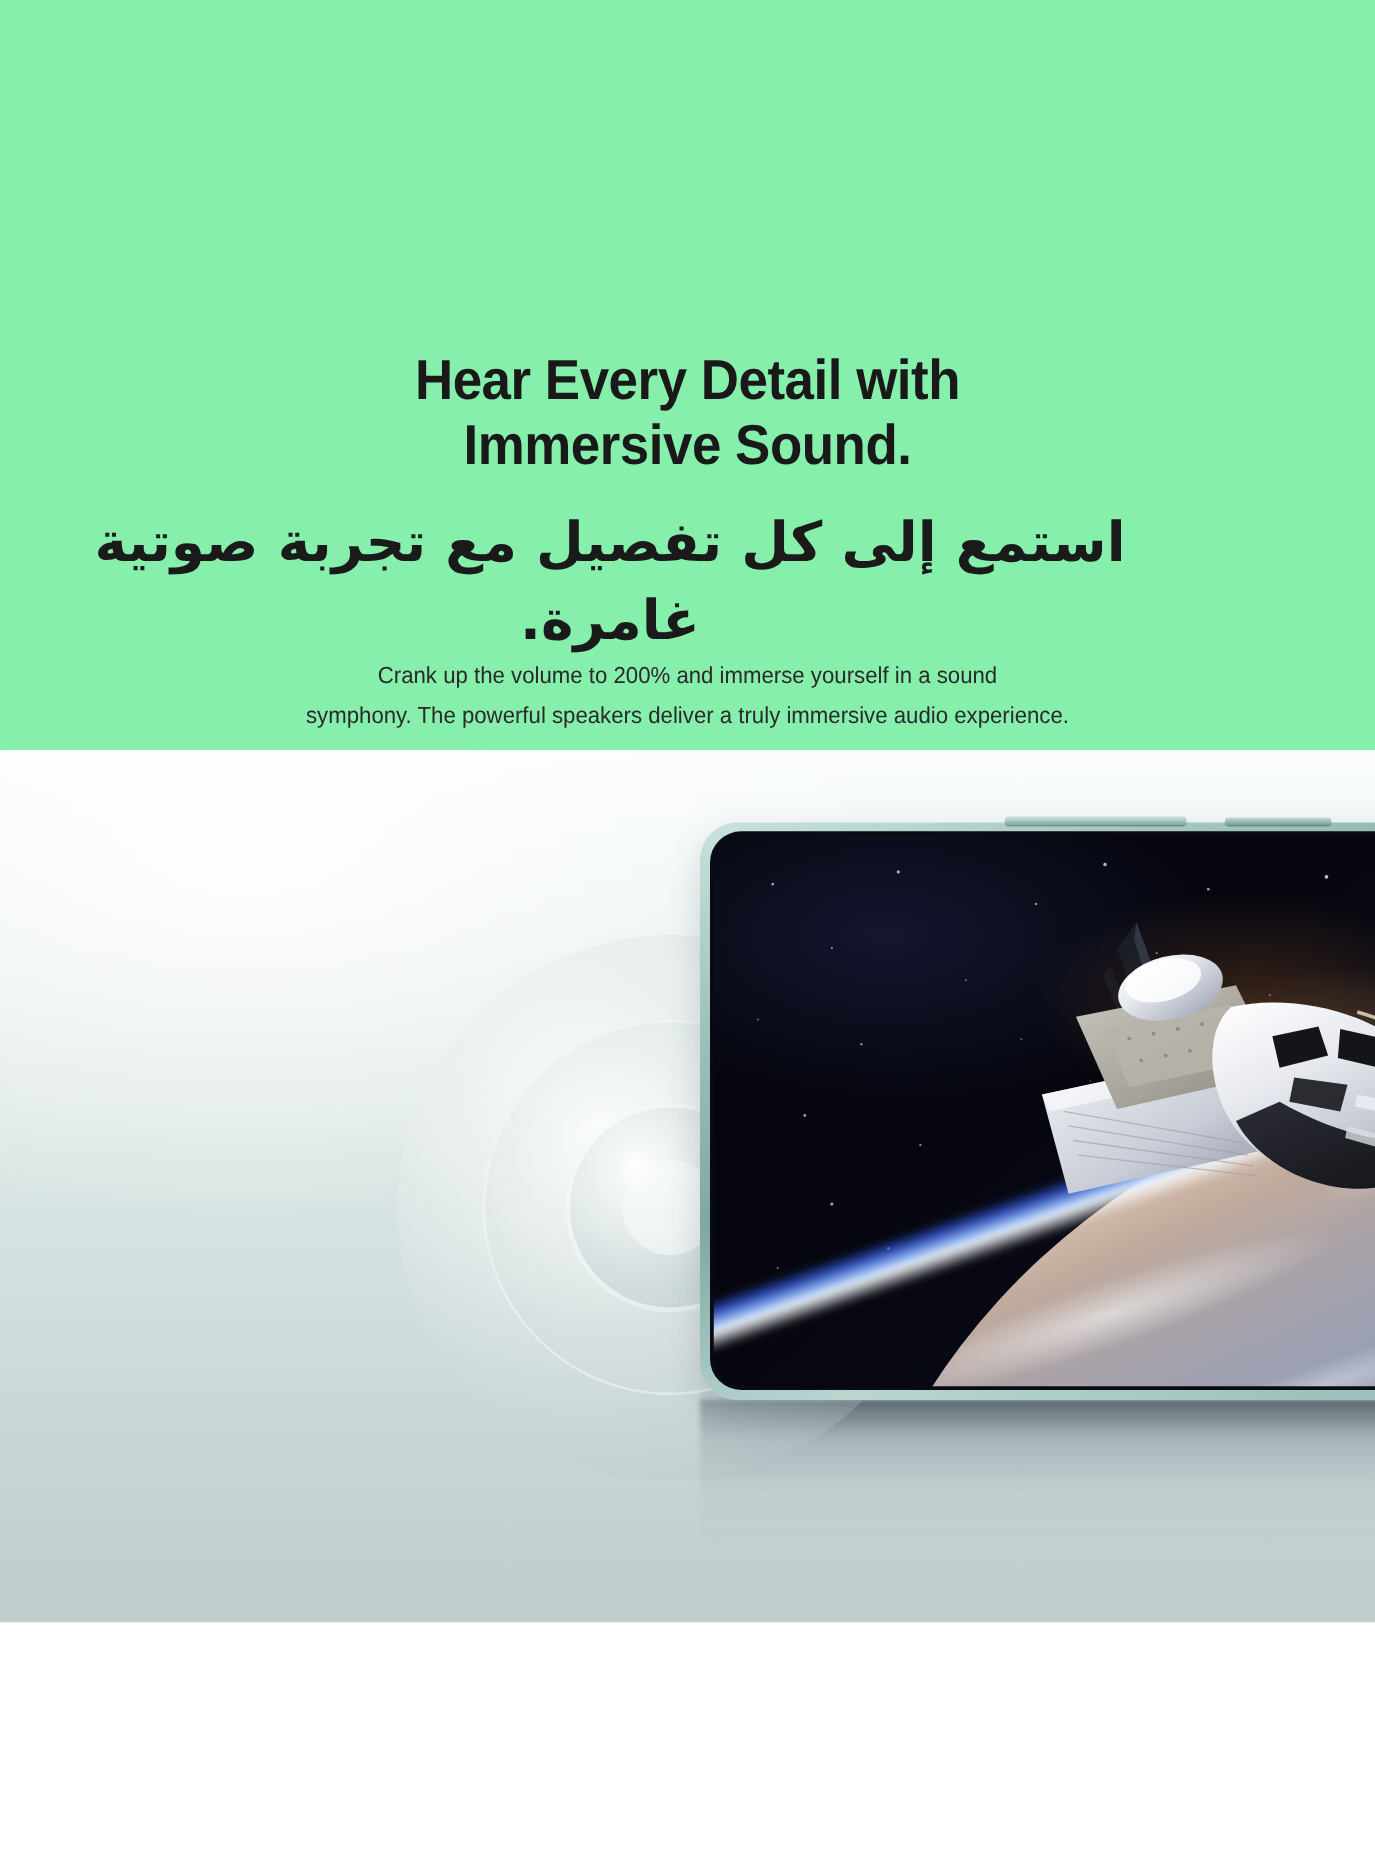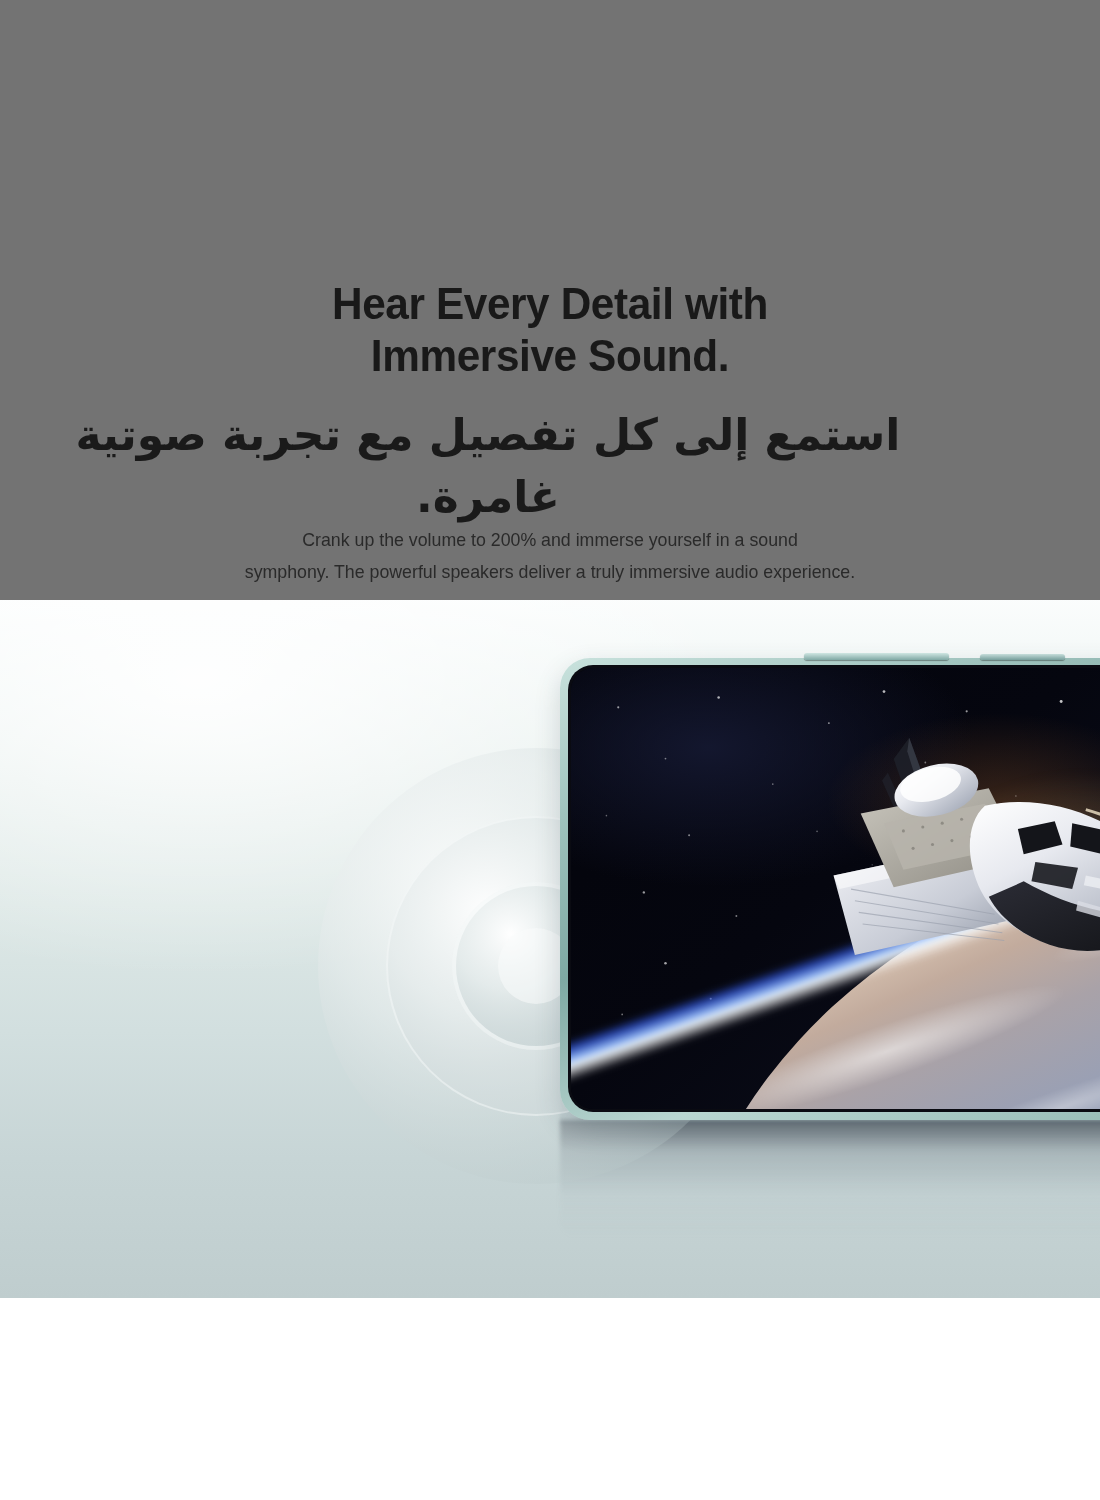--- a/index.html
+++ b/index.html
@@ -2,21 +2,21 @@
 <html><head>
 <meta charset="utf-8">
 <style>
   * { margin:0; padding:0; box-sizing:border-box; }
   html,body { width:1100px; height:1500px; background:#ffffff; }
   body { font-family:"Liberation Sans", sans-serif; overflow:hidden; }
 
   #stage { position:relative; width:1100px; height:1500px; background:#ffffff; overflow:hidden; }
 
   
-  .copy-block { position:absolute; left:0; top:0; width:1100px; height:600px; background:#737373; z-index:5;padding-left:44px; }
+  .copy-block { position:absolute; left:0; top:0; width:1100px; height:600px; background:#86efac; z-index:5;padding-left:44px; }
 
   .headline {
     position:absolute; left:0; top:278px; width:1100px;
     text-align:center; color:#191919;
     font-weight:700; font-size:45px; line-height:52px;
     letter-spacing:-0.4px;
     font-family:"Liberation Sans", sans-serif;
     transform:scaleX(0.94); transform-origin:center top;
     white-space:pre-line;
   }

